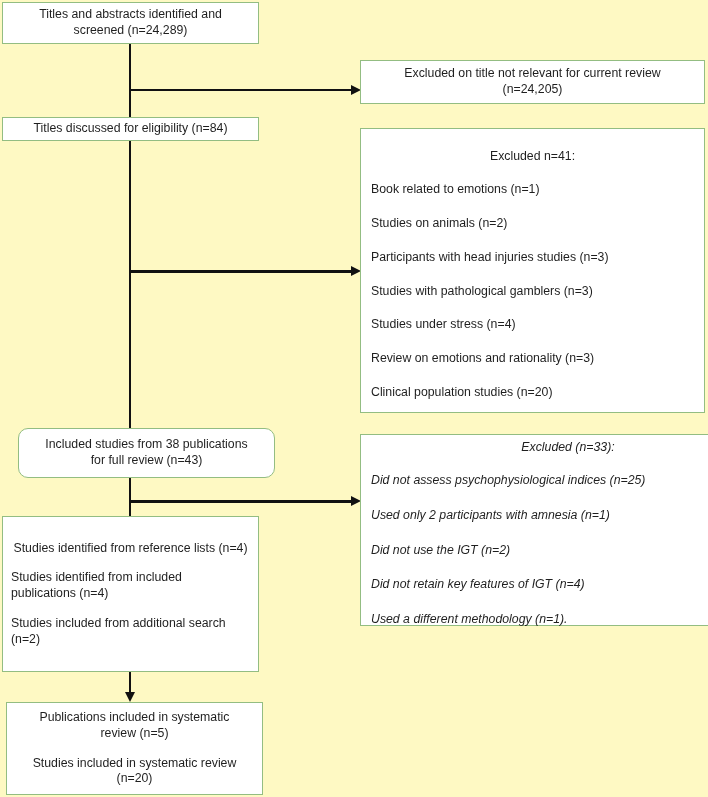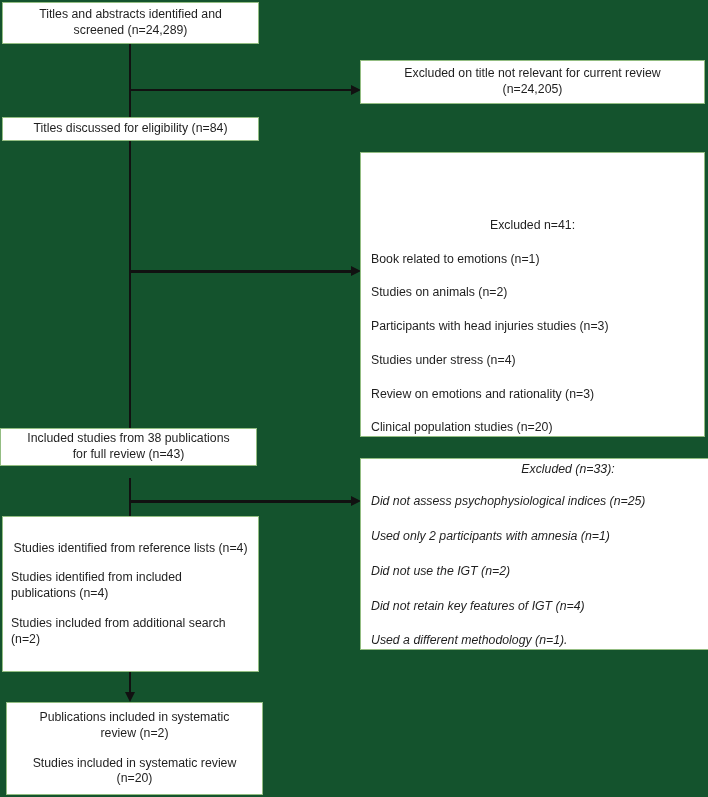--- a/index.html
+++ b/index.html
@@ -9,21 +9,21 @@
     background: #ffffff;
   }
   body {
     font-family: "Liberation Sans", sans-serif;
     color: #1a1a1a;
   }
   #flow {
     position: relative;
     width: 708px;
     height: 797px;
-    background: #14532d;
+    background: #fef9c3;
     overflow: hidden;
   }
   .box {
     position: absolute;
     box-sizing: border-box;
     border: 1.5px solid #93bd82;
     background: #ffffff;
     display: flex;
     flex-direction: column;
     justify-content: center;
@@ -37,23 +37,22 @@
   }
   .box.leftal {
     align-items: stretch;
     text-align: left;
   }
   .box .line {
     display: block;
     padding: 0 6px;
   }
   .listbox {
-    justify-content: flex-end;
+    justify-content: center;
     padding-top: 8px;
-    margin-top: 24px;
   }
   .listbox .hdr {
     text-align: center;
     display: block;
     width: 100%;
     margin-bottom: 4px;
   }
   .listbox .item {
     display: block;
     padding-left: 10px;
@@ -115,48 +114,49 @@
 
   <div class="box center" style="left:2px; top:2px; width:257px; height:42px;">
     <span class="line">Titles and abstracts identified and</span>
     <span class="line">screened (n=24,289)</span>
   </div>
 
   <div class="box center" style="left:2px; top:117px; width:257px; height:24px;">
     <span class="line">Titles discussed for eligibility (n=84)</span>
   </div>
 
-  <div class="box center" style="left:0; top:428px; width:257px; height:38px;">
+  <div class="box center" style="left:18px; top:428px; width:257px; height:50px;border-radius:10px;">
     <span class="line">Included studies from 38 publications</span>
     <span class="line">for full review (n=43)</span>
   </div>
 
   <div class="box leftal" style="left:2px; top:516px; width:257px; height:156px;align-items:center;">
     <span class="para" style="margin-bottom:14px;">Studies identified from reference lists (n=4)</span>
     <span class="para" style="margin-bottom:14px;">Studies identified from included publications (n=4)</span>
     <span class="para">Studies included from additional search (n=2)</span>
   </div>
 
   <div class="box center" style="left:6px; top:702px; width:257px; height:93px;">
     <span class="line">Publications included in systematic</span>
-    <span class="line" style="margin-bottom:14px;">review (n=2)</span>
+    <span class="line" style="margin-bottom:14px;">review (n=5)</span>
     <span class="line">Studies included in systematic review</span>
     <span class="line">(n=20)</span>
   </div>
 
   <div class="box center" style="left:360px; top:60px; width:345px; height:44px;">
     <span class="line">Excluded on title not relevant for current review</span>
     <span class="line">(n=24,205)</span>
   </div>
 
   <div class="box listbox" style="left:360px; top:128px; width:345px; height:285px;">
     <span class="hdr">Excluded n=41:</span>
     <span class="item" style="margin-top:14px;">Book related to emotions (n=1)</span>
     <span class="item" style="margin-top:18px;">Studies on animals (n=2)</span>
     <span class="item" style="margin-top:18px;">Participants with head injuries studies (n=3)</span>
+    <span class="item" style="margin-top:18px;">Studies with pathological gamblers (n=3)</span>
     <span class="item" style="margin-top:18px;">Studies under stress (n=4)</span>
     <span class="item" style="margin-top:18px;">Review on emotions and rationality (n=3)</span>
     <span class="item" style="margin-top:18px;">Clinical population studies (n=20)</span>
   </div>
 
   <div class="box listbox" style="left:360px; top:434px; width:416px; height:192px;font-style:italic;">
     <span class="hdr">Excluded (n=33):</span>
     <span class="item" style="margin-top:13px;">Did not assess psychophysiological indices (n=25)</span>
     <span class="item" style="margin-top:19px;">Used only 2 participants with amnesia (n=1)</span>
     <span class="item" style="margin-top:19px;">Did not use the IGT (n=2)</span>

